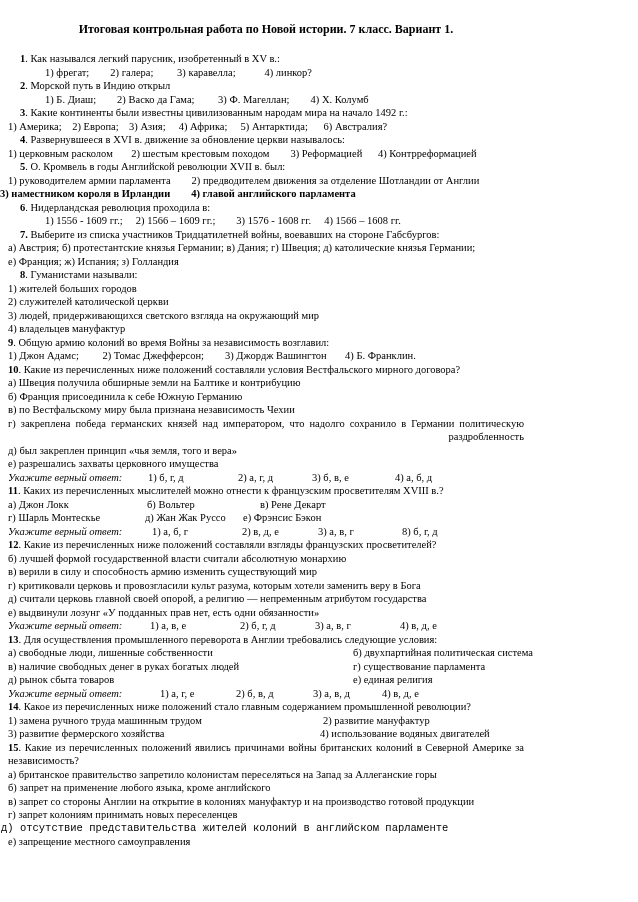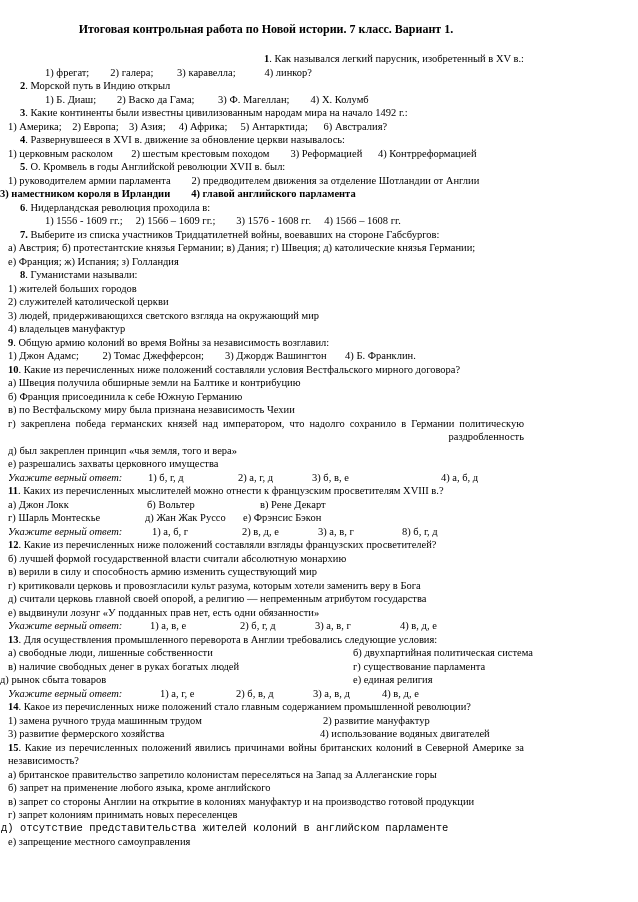--- a/index.html
+++ b/index.html
@@ -42,21 +42,21 @@
   .bd { font-weight: bold; }
   .it { font-style: italic; }
   .ab { position: absolute; top: 0; white-space: pre; }
 </style>
 </head>
 <body>
 
 <div class="page">
   <div class="title">Итоговая контрольная работа по Новой истории. 7 класс. Вариант 1.</div>
 
-<div class="line" style="padding-left: 20px; text-align: right;"><span class="bd">1</span><span>. Как назывался легкий парусник, изобретенный в XV в.:</span></div>
+<div class="line" style="padding-left: 20px;"><span class="bd">1</span><span>. Как назывался легкий парусник, изобретенный в XV в.:</span></div>
     <div class="line" style="padding-left: 45px;"><span>1) фрегат;        2) галера;         3) каравелла;           4) линкор?</span></div>
     <div class="line" style="padding-left: 20px;"><span class="bd">2</span><span>. Морской путь в Индию открыл</span></div>
     <div class="line" style="padding-left: 45px;"><span>1) Б. Диаш;        2) Васко да Гама;         3) Ф. Магеллан;        4) Х. Колумб</span></div>
     <div class="line" style="padding-left: 20px;"><span class="bd">3</span><span>. Какие континенты были известны цивилизованным народам мира на начало 1492 г.:</span></div>
     <div class="line" style="padding-left: 8px;"><span>1) Америка;    2) Европа;    3) Азия;     4) Африка;     5) Антарктида;      6) Австралия?</span></div>
     <div class="line" style="padding-left: 20px;"><span class="bd">4</span><span>. Развернувшееся в XVI в. движение за обновление церкви называлось:</span></div>
     <div class="line" style="padding-left: 8px;"><span>1) церковным расколом       2) шестым крестовым походом        3) Реформацией      4) Контрреформацией</span></div>
     <div class="line" style="padding-left: 20px;"><span class="bd">5</span><span>. О. Кромвель в годы Английской революции XVII в. был:</span></div>
     <div class="line" style="padding-left: 8px;"><span>1) руководителем армии парламента        2) предводителем движения за отделение Шотландии от Англии</span></div>
     <div class="line" style=" font-weight: bold;"><span>3) наместником короля в Ирландии        4) главой английского парламента</span></div>
@@ -73,36 +73,36 @@
     <div class="line" style="padding-left: 8px;"><span class="bd">9</span><span>. Общую армию колоний во время Войны за независимость возглавил:</span></div>
     <div class="line" style="padding-left: 8px;"><span>1) Джон Адамс;         2) Томас Джефферсон;        3) Джордж Вашингтон       4) Б. Франклин.</span></div>
     <div class="line" style="padding-left: 8px;"><span class="bd">10</span><span>. Какие из перечисленных ниже положений составляли условия Вестфальского мирного договора?</span></div>
     <div class="line" style="padding-left: 8px;"><span>а) Швеция получила обширные земли на Балтике и контрибуцию</span></div>
     <div class="line" style="padding-left: 8px;"><span>б) Франция присоединила к себе Южную Германию</span></div>
     <div class="line" style="padding-left: 8px;"><span>в) по Вестфальскому миру была признана независимость Чехии</span></div>
     <div class="line jl" style="padding-left: 8px;"><span>г) закреплена победа германских князей над императором, что надолго сохранило в Германии политическую</span></div>
     <div class="line" style="padding-left: 8px; text-align: right;"><span>раздробленность</span></div>
     <div class="line" style="padding-left: 8px;"><span>д) был закреплен принцип «чья земля, того и вера»</span></div>
     <div class="line" style="padding-left: 8px;"><span>е) разрешались захваты церковного имущества</span></div>
-    <div class="line" style="padding-left: 8px;"><span class="it">Укажите верный ответ:</span><span class="ab" style="left: 148px;">1) б, г, д</span><span class="ab" style="left: 238px;">2) а, г, д</span><span class="ab" style="left: 312px;">3) б, в, е</span><span class="ab" style="left: 395px; margin-left: 46px;">4) а, б, д</span></div>
+    <div class="line" style="padding-left: 8px;"><span class="it">Укажите верный ответ:</span><span class="ab" style="left: 148px;">1) б, г, д</span><span class="ab" style="left: 238px;">2) а, г, д</span><span class="ab" style="left: 312px;">3) б, в, е</span><span class="ab" style="left: 395px;">4) а, б, д</span></div>
     <div class="line" style="padding-left: 8px;"><span class="bd">11</span><span>. Каких из перечисленных мыслителей можно отнести к французским просветителям XVIII в.?</span></div>
     <div class="line" style="padding-left: 8px;"><span>а) Джон Локк</span><span class="ab" style="left: 147px;">б) Вольтер</span><span class="ab" style="left: 260px;">в) Рене Декарт</span></div>
     <div class="line" style="padding-left: 8px;"><span>г) Шарль Монтескье</span><span class="ab" style="left: 145px;">д) Жан Жак Руссо</span><span class="ab" style="left: 243px;">е) Фрэнсис Бэкон</span></div>
     <div class="line" style="padding-left: 8px;"><span class="it">Укажите верный ответ:</span><span class="ab" style="left: 152px;">1) а, б, г</span><span class="ab" style="left: 242px;">2) в, д, е</span><span class="ab" style="left: 318px;">3) а, в, г</span><span class="ab" style="left: 402px;">8) б, г, д</span></div>
     <div class="line" style="padding-left: 8px;"><span class="bd">12</span><span>. Какие из перечисленных ниже положений составляли взгляды французских просветителей?</span></div>
     <div class="line" style="padding-left: 8px;"><span>б) лучшей формой государственной власти считали абсолютную монархию</span></div>
     <div class="line" style="padding-left: 8px;"><span>в) верили в силу и способность армию изменить существующий мир</span></div>
     <div class="line" style="padding-left: 8px;"><span>г) критиковали церковь и провозгласили культ разума, которым хотели заменить веру в Бога</span></div>
     <div class="line" style="padding-left: 8px;"><span>д) считали церковь главной своей опорой, а религию — непременным атрибутом государства</span></div>
     <div class="line" style="padding-left: 8px;"><span>е) выдвинули лозунг «У подданных прав нет, есть одни обязанности»</span></div>
     <div class="line" style="padding-left: 8px;"><span class="it">Укажите верный ответ:</span><span class="ab" style="left: 150px;">1) а, в, е</span><span class="ab" style="left: 240px;">2) б, г, д</span><span class="ab" style="left: 315px;">3) а, в, г</span><span class="ab" style="left: 400px;">4) в, д, е</span></div>
     <div class="line" style="padding-left: 8px;"><span class="bd">13</span><span>. Для осуществления промышленного переворота в Англии требовались следующие условия:</span></div>
     <div class="line" style="padding-left: 8px;"><span>а) свободные люди, лишенные собственности</span><span class="ab" style="left: 353px;">б) двухпартийная политическая система</span></div>
     <div class="line" style="padding-left: 8px;"><span>в) наличие свободных денег в руках богатых людей</span><span class="ab" style="left: 353px;">г) существование парламента</span></div>
-    <div class="line" style=""><span>д) рынок сбыта товаров</span><span class="ab" style="left: 353px;">е) единая религия</span></div>
+    <div class="line" style="padding-left: 8px;"><span>д) рынок сбыта товаров</span><span class="ab" style="left: 353px;">е) единая религия</span></div>
     <div class="line" style="padding-left: 8px;"><span class="it">Укажите верный ответ:</span><span class="ab" style="left: 160px;">1) а, г, е</span><span class="ab" style="left: 236px;">2) б, в, д</span><span class="ab" style="left: 313px;">3) а, в, д</span><span class="ab" style="left: 382px;">4) в, д, е</span></div>
     <div class="line" style="padding-left: 8px;"><span class="bd">14</span><span>. Какое из перечисленных ниже положений стало главным содержанием промышленной революции?</span></div>
     <div class="line" style="padding-left: 8px;"><span>1) замена ручного труда машинным трудом</span><span class="ab" style="left: 323px;">2) развитие мануфактур</span></div>
     <div class="line" style="padding-left: 8px;"><span>3) развитие фермерского хозяйства</span><span class="ab" style="left: 320px;">4) использование водяных двигателей</span></div>
     <div class="line jl" style="padding-left: 8px;"><span class="bd">15</span><span>. Какие из перечисленных положений явились причинами войны британских колоний в Северной Америке за</span></div>
     <div class="line" style="padding-left: 8px;"><span>независимость?</span></div>
     <div class="line" style="padding-left: 8px;"><span>а) британское правительство запретило колонистам переселяться на Запад за Аллеганские горы</span></div>
     <div class="line" style="padding-left: 8px;"><span>б) запрет на применение любого языка, кроме английского</span></div>
     <div class="line" style="padding-left: 8px;"><span>в) запрет со стороны Англии на открытие в колониях мануфактур и на производство готовой продукции</span></div>
     <div class="line" style="padding-left: 8px;"><span>г) запрет колониям принимать новых переселенцев</span></div>

